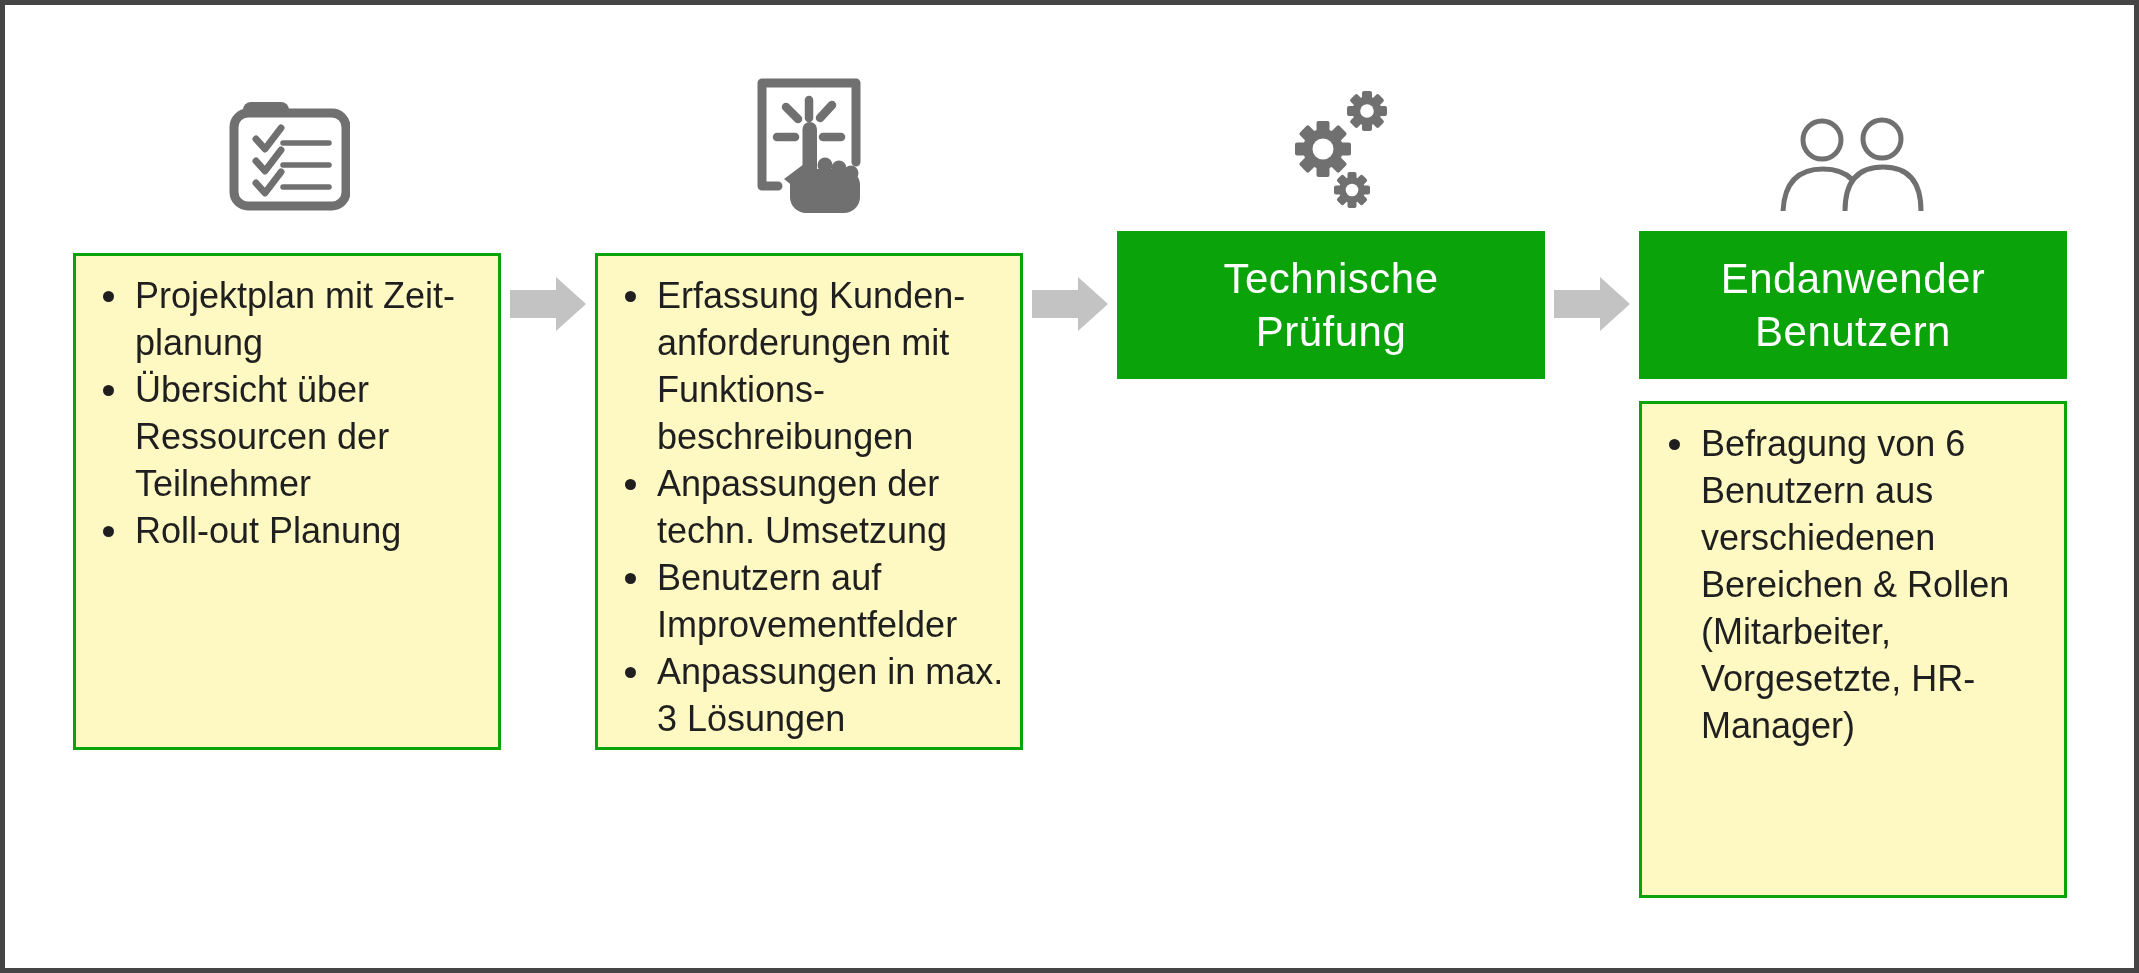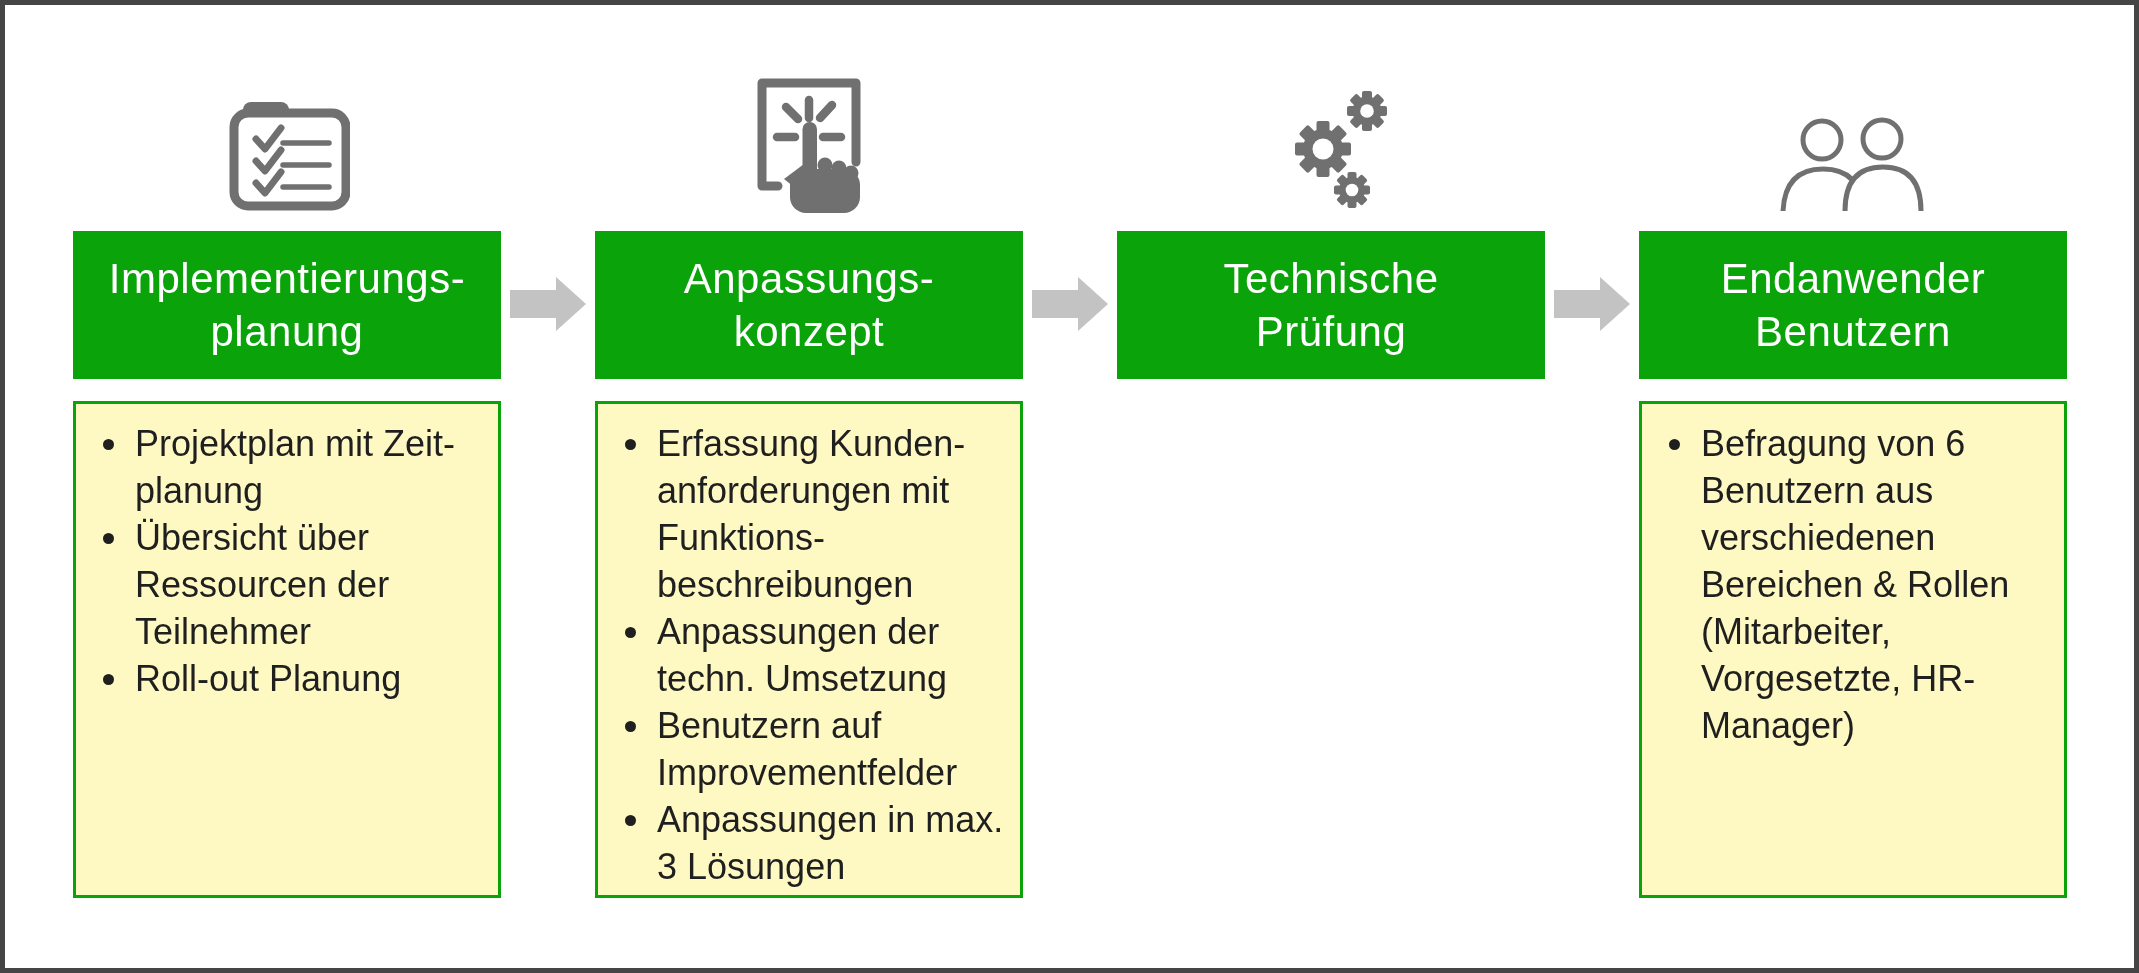--- a/index.html
+++ b/index.html
@@ -47,24 +47,20 @@
             <path d="M31 60 l9 10 l16 -21"></path>
             <path d="M31 82 l9 10 l16 -21"></path>
           </g>
           <g stroke="#707070" stroke-width="5.5" stroke-linecap="round">
             <line x1="58" y1="42" x2="104" y2="42"></line>
             <line x1="58" y1="64" x2="104" y2="64"></line>
             <line x1="58" y1="86" x2="104" y2="86"></line>
           </g>
         </svg>
       </div>
-      <div class="stage-header">
-        <span>Implementierungs-</span>
-        <span>planung</span>
-      </div>
       <div class="detail-box">
         <ul>
           <li>Projektplan mit Zeit-planung</li>
           <li>Übersicht über Ressourcen der Teilnehmer</li>
           <li>Roll-out Planung</li>
         </ul>
       </div>
     </div>
 
     <div class="arrow-cell">
@@ -87,24 +83,20 @@
           </g>
           <g fill="#707070">
             <rect x="54.5" y="53" width="14.5" height="62" rx="7.2"></rect>
             <circle cx="77" cy="96" r="7.5"></circle>
             <circle cx="91" cy="99" r="7.5"></circle>
             <circle cx="103" cy="104" r="7.5"></circle>
             <rect x="42" y="100" width="70" height="44" rx="16"></rect>
             <path d="M56 95 L36 110 L56 126 Z"></path>
           </g>
         </svg>
-      </div>
-      <div class="stage-header">
-        <span>Anpassungs-</span>
-        <span>konzept</span>
       </div>
       <div class="detail-box">
         <ul>
           <li>Erfassung Kunden-anforderungen mit Funktions-beschreibungen</li>
           <li>Anpassungen der techn. Umsetzung</li>
           <li>Benutzern auf Improvementfelder</li>
           <li>Anpassungen in max. 3 Lösungen</li>
         </ul>
       </div>
     </div>

